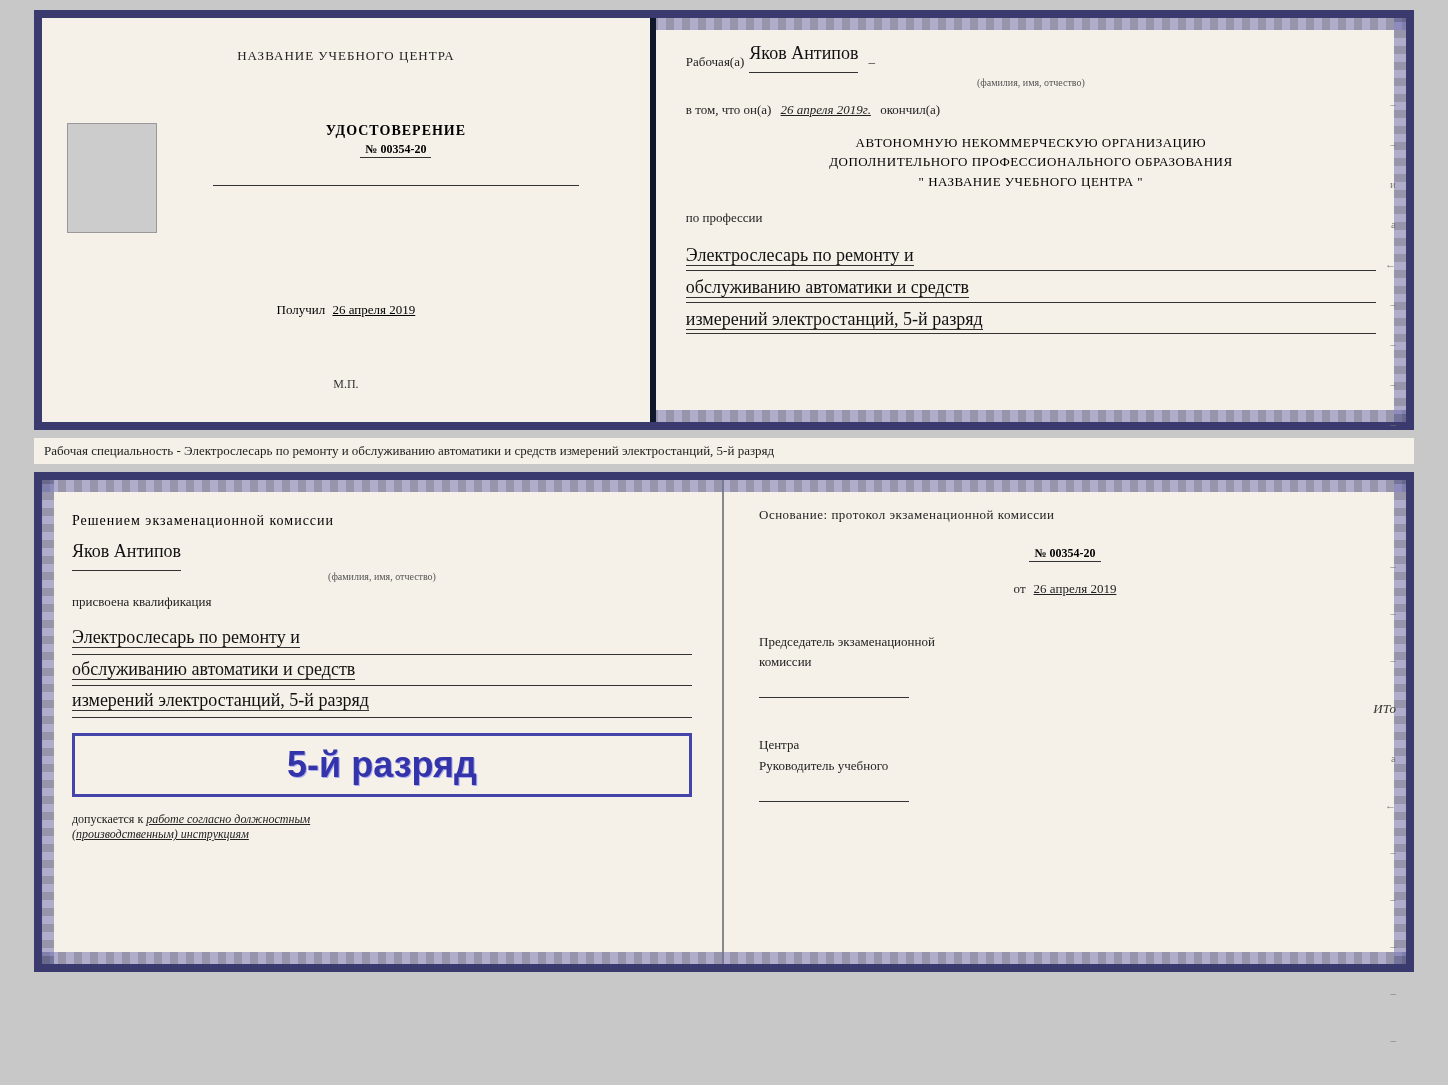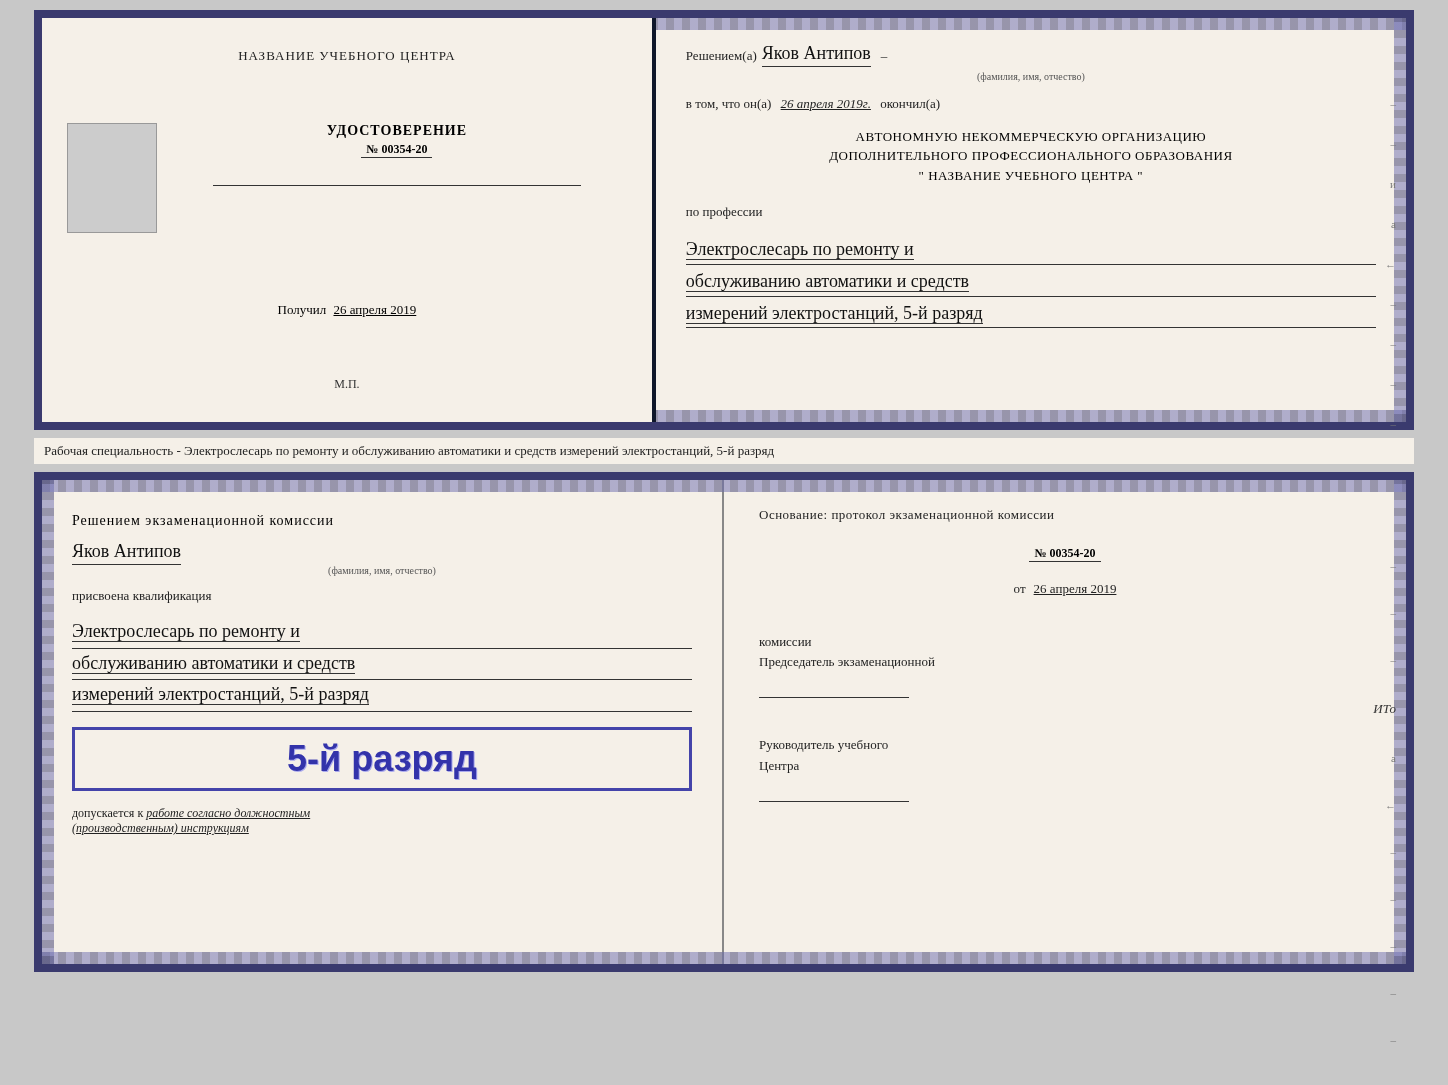--- a/index.html
+++ b/index.html
@@ -26,21 +26,21 @@
       background: #f5f0e8;
       border: 8px solid #3a3a6e;
       display: flex;
       width: 100%;
       min-height: 420px;
       position: relative;
     }
 
     .left-page {
       width: 45%;
-      border-right: 4px solid #0f172a;
+      border-right: 6px solid #0f172a;
       padding: 30px 25px;
       display: flex;
       flex-direction: column;
       align-items: center;
       justify-content: space-between;
       background: #f5f0e8;
       position: relative;
     }
 
     .right-page {
@@ -120,21 +120,21 @@
       align-items: flex-end;
       gap: 5px;
       font-size: 13px;
     }
 
     .handwritten {
       font-family: 'Segoe Script', 'Brush Script MT', cursive;
       font-size: 18px;
       color: #111;
       border-bottom: 1px solid #333;
-      padding-bottom: 2px;
+      padding-bottom: 8px;
       white-space: nowrap;
     }
 
     .small-label {
       font-size: 10px;
       color: #555;
       text-align: center;
       display: block;
     }
 
@@ -339,21 +339,21 @@
           <span>Получил</span>
           <span style="text-decoration:underline;margin-left:4px;">26 апреля 2019</span>
         </div>
 
         <div class="mp-label">М.П.</div>
       </div>
 
       <div class="right-page">
 
         <div class="recipient-line">
-          <span class="body-text">Решением(а)</span>
+          <span class="body-text">Рабочая(а)</span>
           <span class="handwritten">Яков Антипов</span>
           <span class="body-text" style="margin-left:5px;">–</span>
         </div>
         <div style="text-align:center;margin-top:-8px;">
           <span class="small-label">(фамилия, имя, отчество)</span>
         </div>
 
         <div class="body-text">
           <span>в том, что он(а)</span>
           <span style="text-decoration:underline;margin:0 6px;font-style:italic;">26 апреля 2019г.</span>
@@ -454,28 +454,28 @@
         <div style="text-align:center;margin:5px 0;">
           <span class="cert-number">№  00354-20</span>
         </div>
 
         <div style="text-align:center;">
           <span class="body-text">от</span>
           <span style="text-decoration:underline;margin-left:4px;" class="body-text">26 апреля 2019</span>
         </div>
 
         <div style="margin-top:20px;">
+          <div class="body-text">Председатель экзаменационной</div>
           <div class="body-text">комиссии</div>
-          <div class="body-text">Председатель экзаменационной</div>
           <div class="signature-line"></div>
         </div>
 
         <div style="margin-top:20px;">
+          <div class="body-text">Центра</div>
           <div class="body-text">Руководитель учебного</div>
-          <div class="body-text">Центра</div>
           <div class="signature-line"></div>
         </div>
 
         <div style="position:absolute;right:8px;top:80px;display:flex;flex-direction:column;gap:35px;">
           <span class="dash-marker">–</span>
           <span class="dash-marker">–</span>
           <span class="dash-marker">–</span>
           <span class="dash-marker ito-text">ИТо</span>
           <span class="dash-marker">а</span>
           <span class="dash-marker">←</span>

